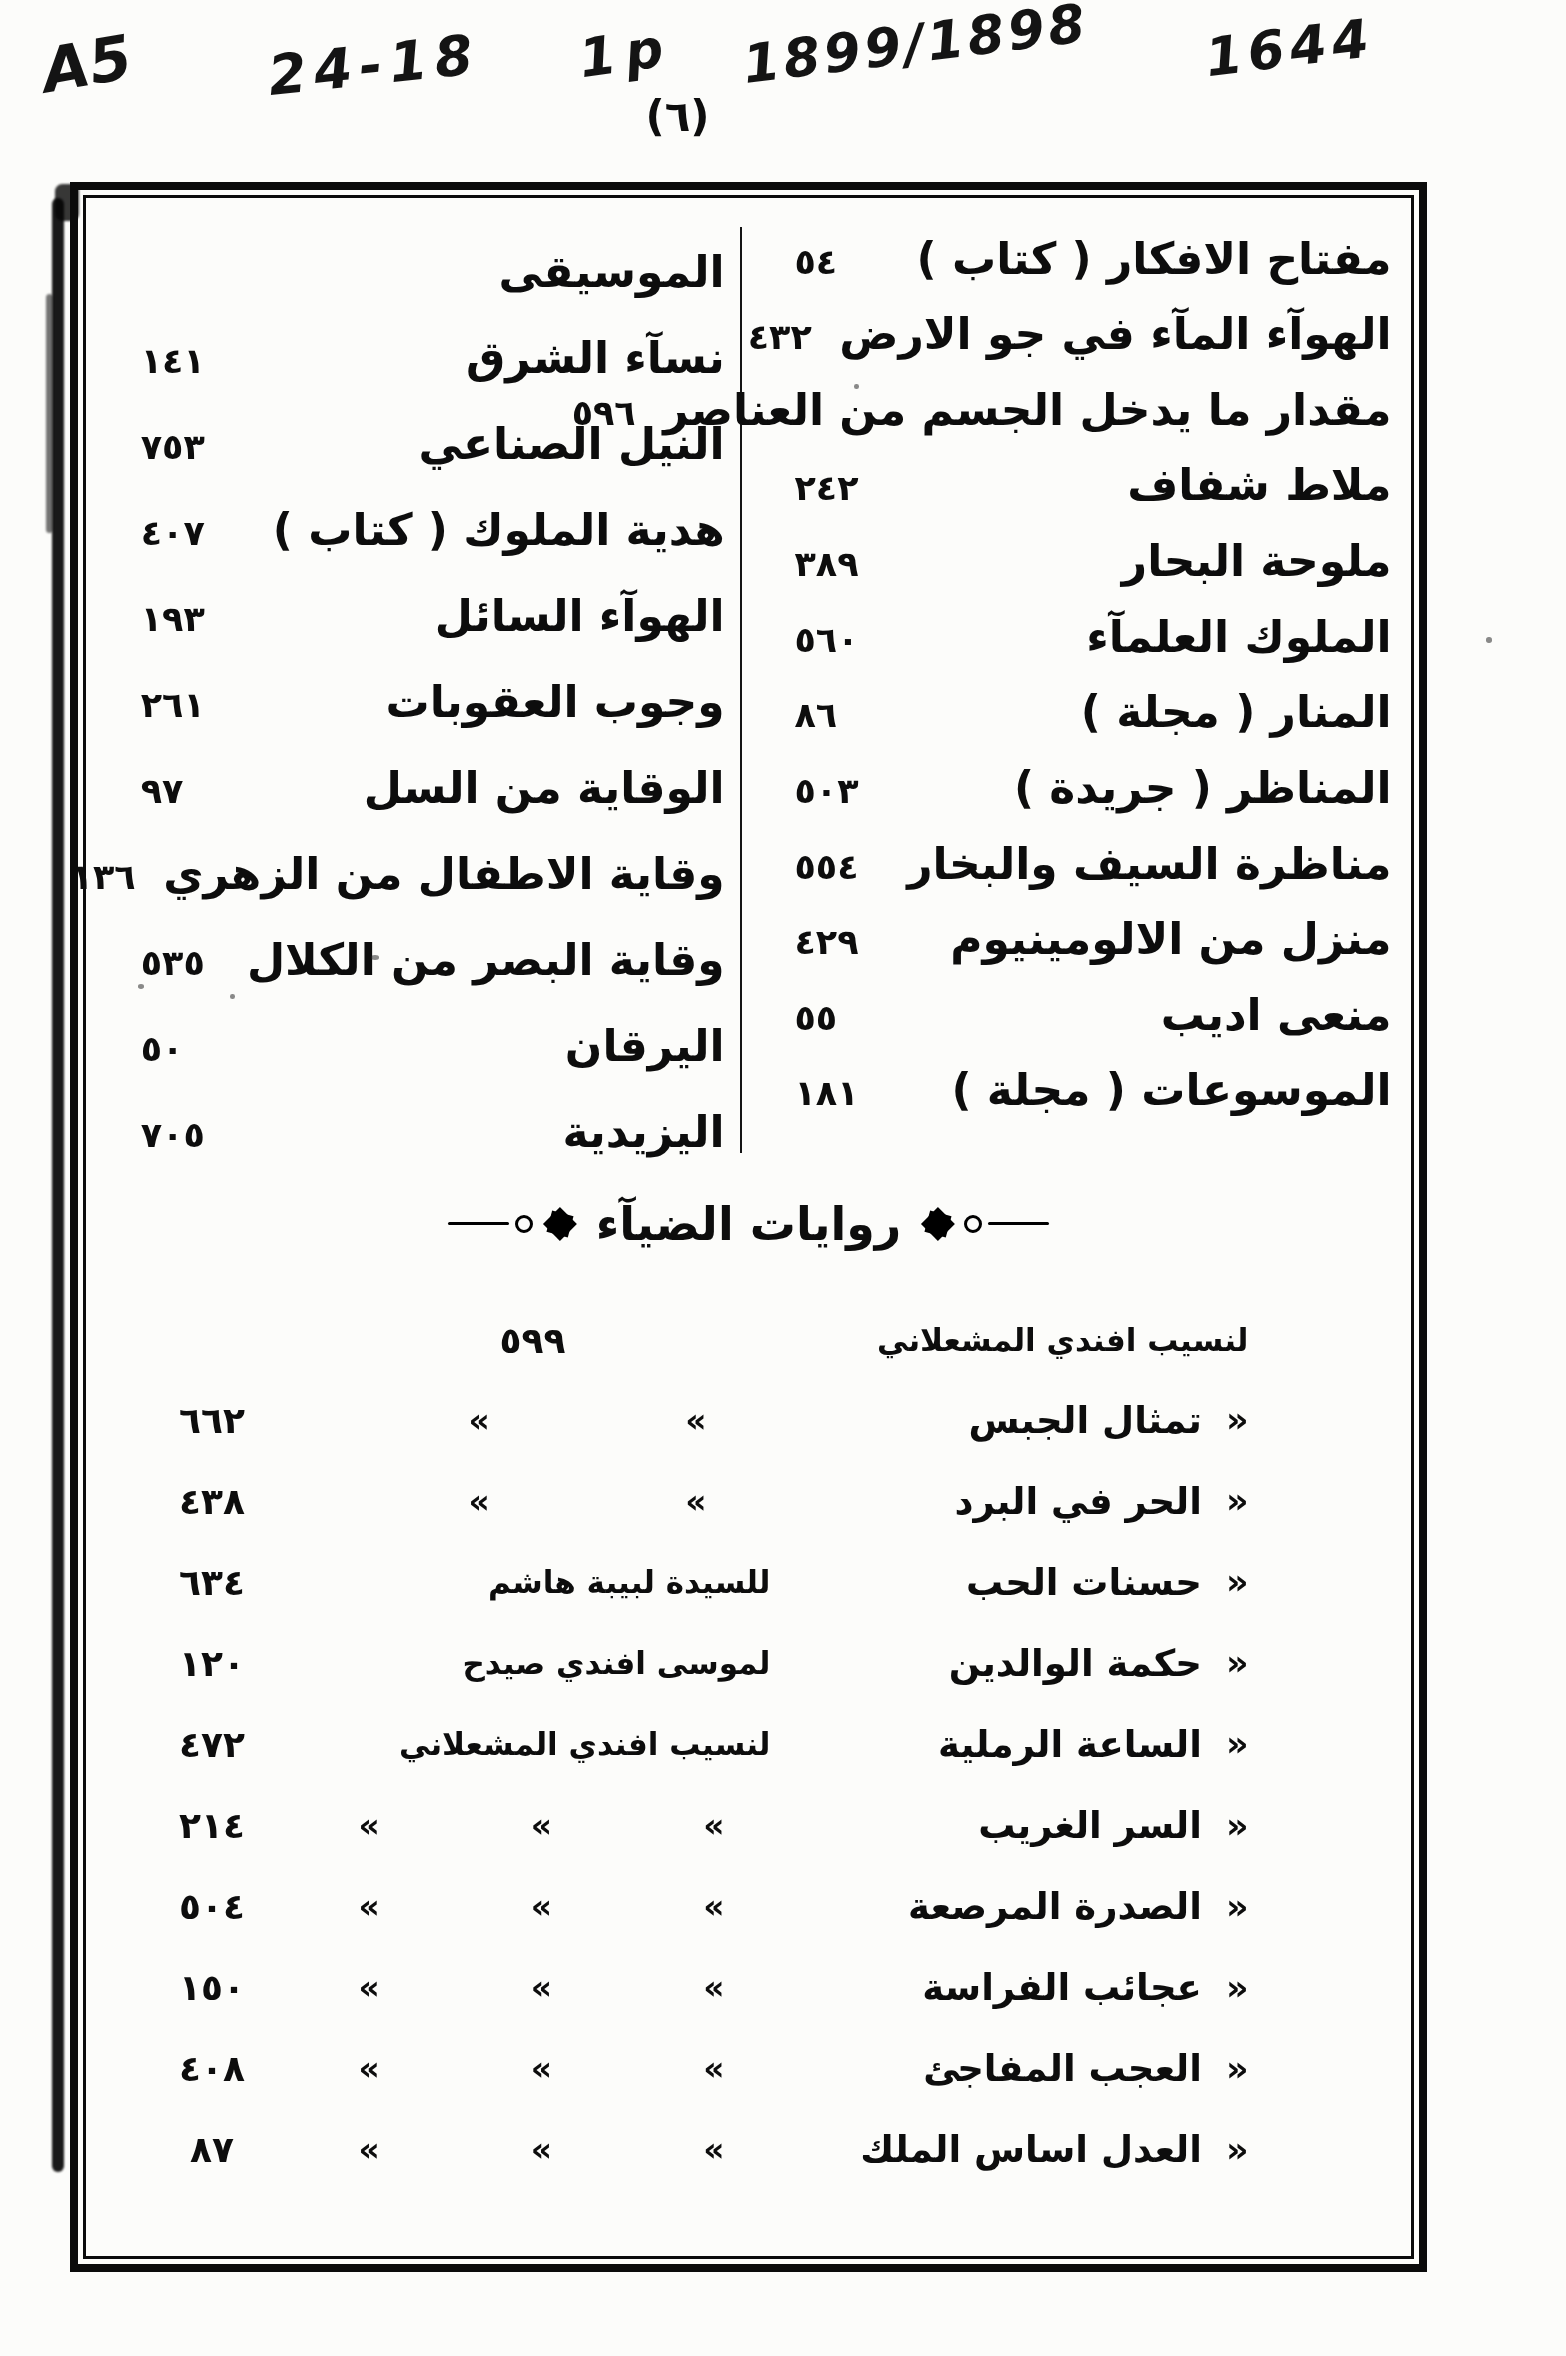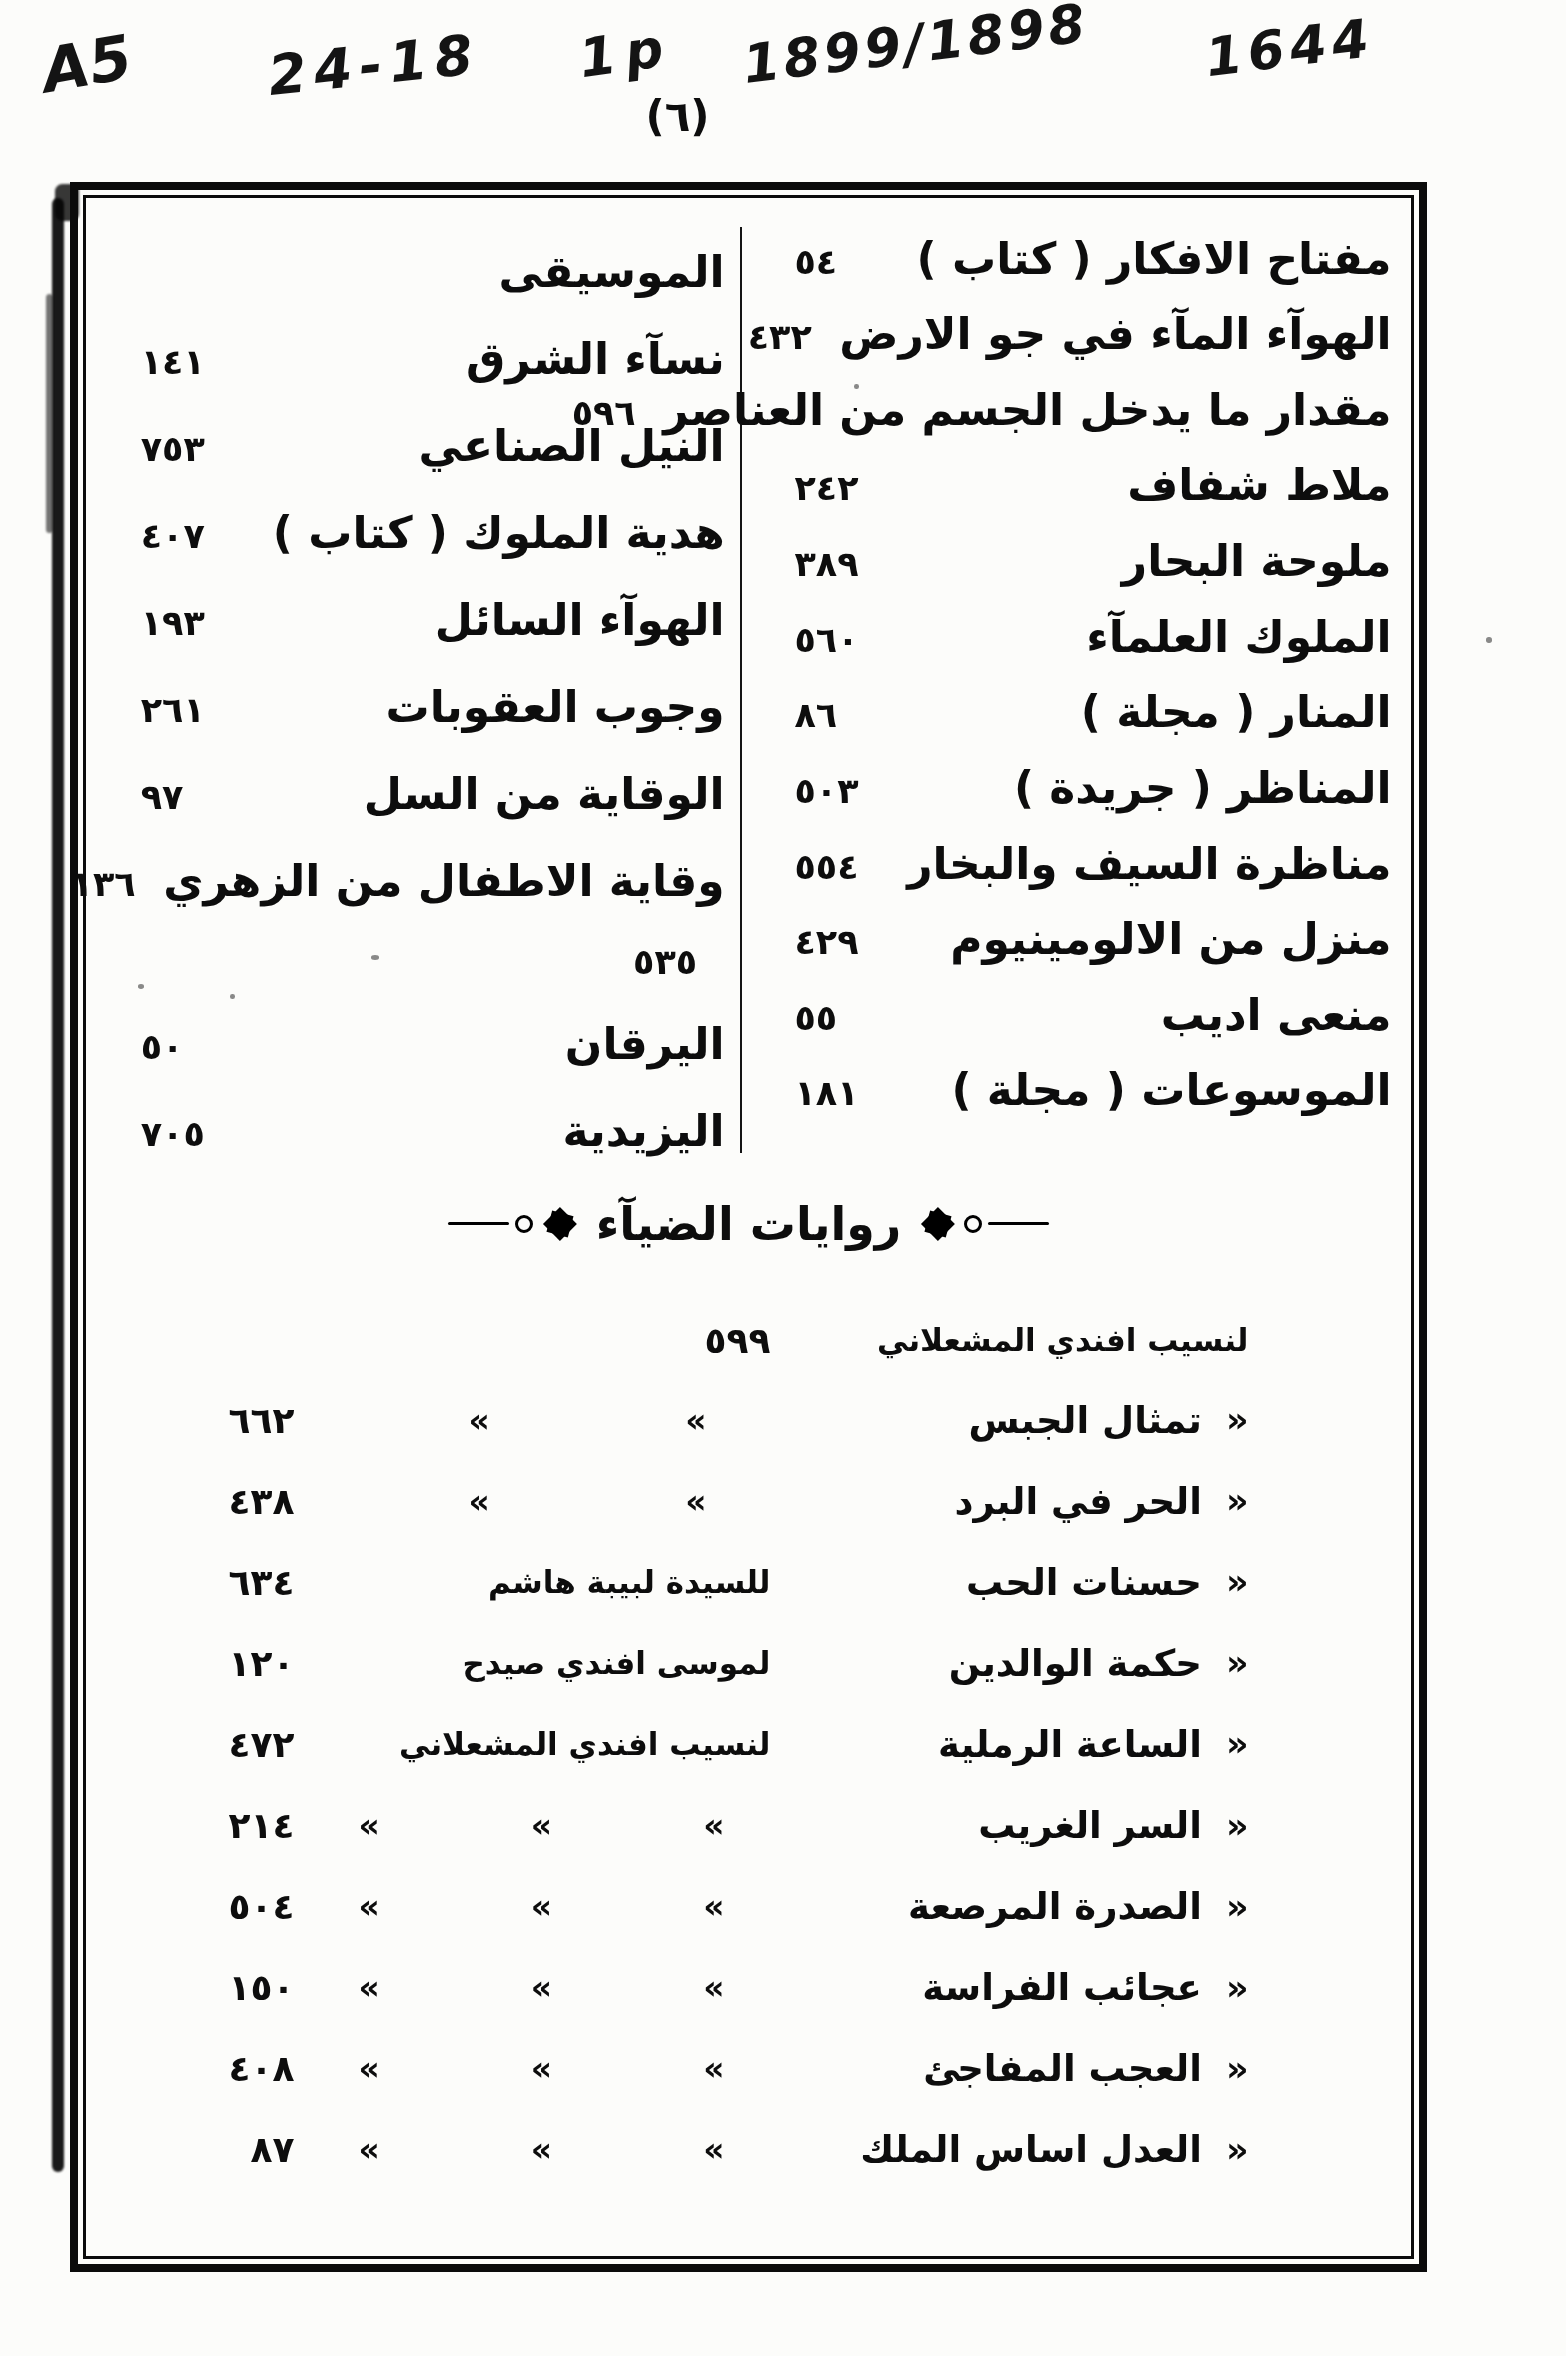--- a/index.html
+++ b/index.html
@@ -50,21 +50,21 @@
   
   .novel-rows{position:absolute;top:1113px;left:35px;right:154px;height:852px;
     display:flex;flex-direction:column;justify-content:space-between;}
   .nrow{display:grid;direction:rtl;grid-template-columns:478px 1fr 165px;align-items:center;}
   .ntitle{display:flex;direction:rtl;align-items:center;gap:24px;font-size:37px;font-weight:700;white-space:nowrap;}
   .tditto{font-size:35px;font-weight:700;}
   .nauthor{font-size:31px;font-weight:700;white-space:nowrap;}
   .nauthor.dittos{display:flex;direction:rtl;justify-content:space-between;font-size:33px;font-weight:700;}
   .nauthor.dittos.three{padding:0 46px 0 64px;}
   .nauthor.dittos.two{padding:0 64px 0 174px;}
-  .npage{font-size:36px;font-weight:700;}
+  .npage{font-size:36px;font-weight:700;text-align:center;}
   
   .spk{position:absolute;background:#2a2a2a;border-radius:50%;opacity:.55;}
 </style>
 </head>
 <body>
 
 <div>
   <span class="hw" id="hw-a5">A5</span>
   <span class="hw" id="hw-range">24-18</span>
   <span class="hw" id="hw-mark">1p</span>
@@ -159,20 +159,21 @@
         </div>
         <div class="irow">
           <span class="ititle">الوقاية من السل</span>
           <span class="ipage">٩٧</span>
         </div>
         <div class="irow">
           <span class="ititle">وقاية الاطفال من الزهري</span>
           <span class="ipage">١٣٦</span>
         </div>
         <div class="irow">
+          <span class="ititle">وقاية البصر من الكلال</span>
           <span class="ipage">٥٣٥</span>
         </div>
         <div class="irow">
           <span class="ititle">اليرقان</span>
           <span class="ipage">٥٠</span>
         </div>
         <div class="irow">
           <span class="ititle">اليزيدية</span>
           <span class="ipage">٧٠٥</span>
         </div>

